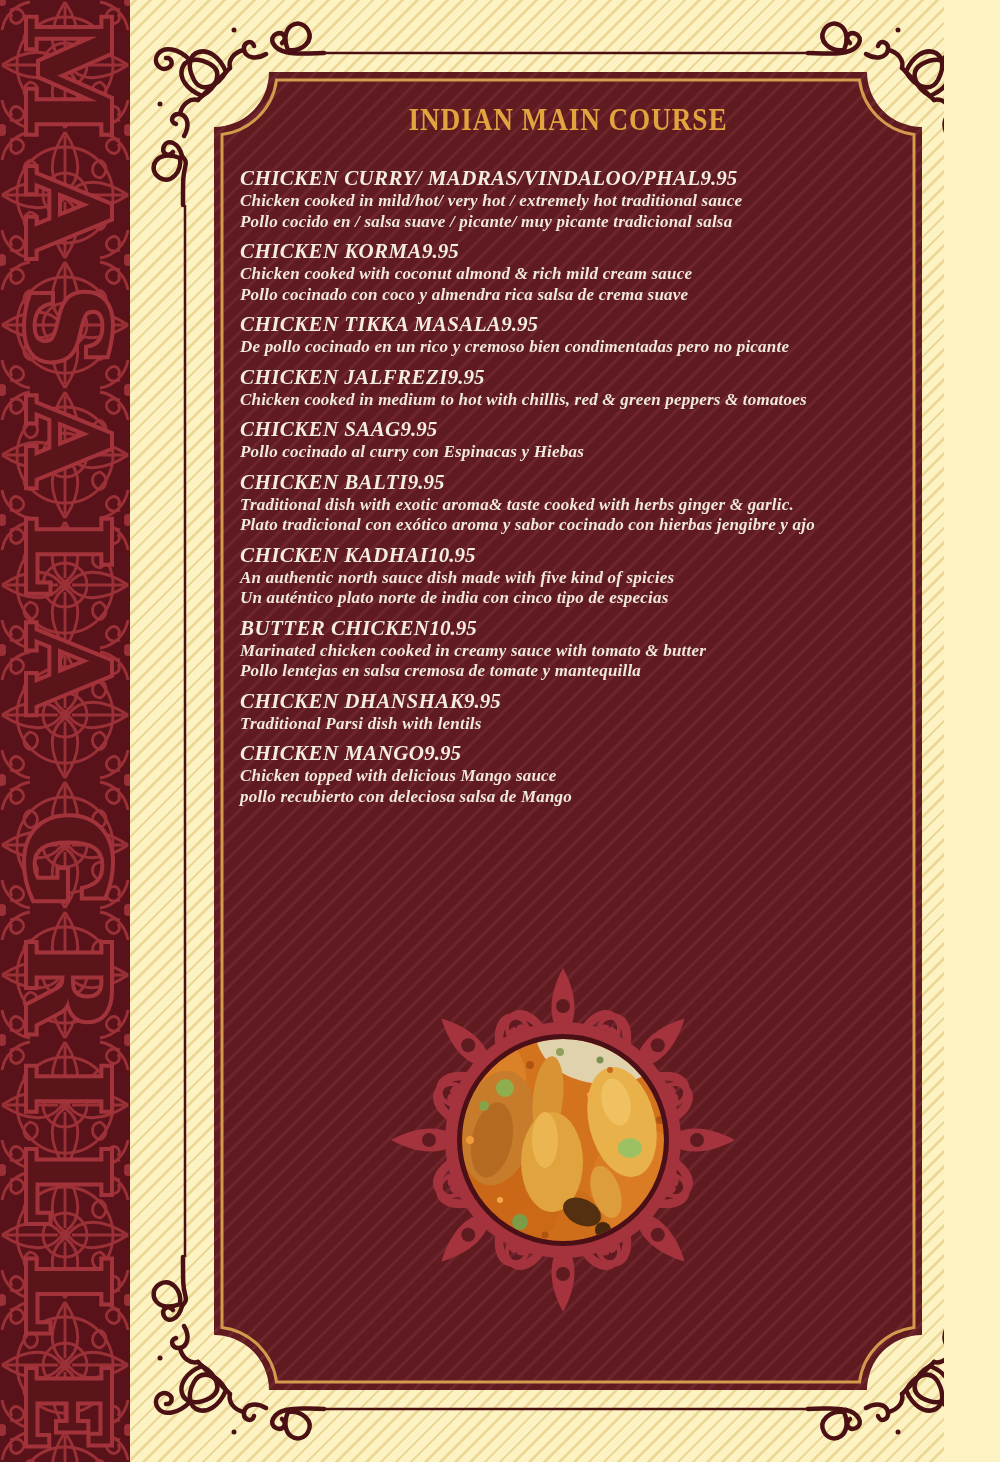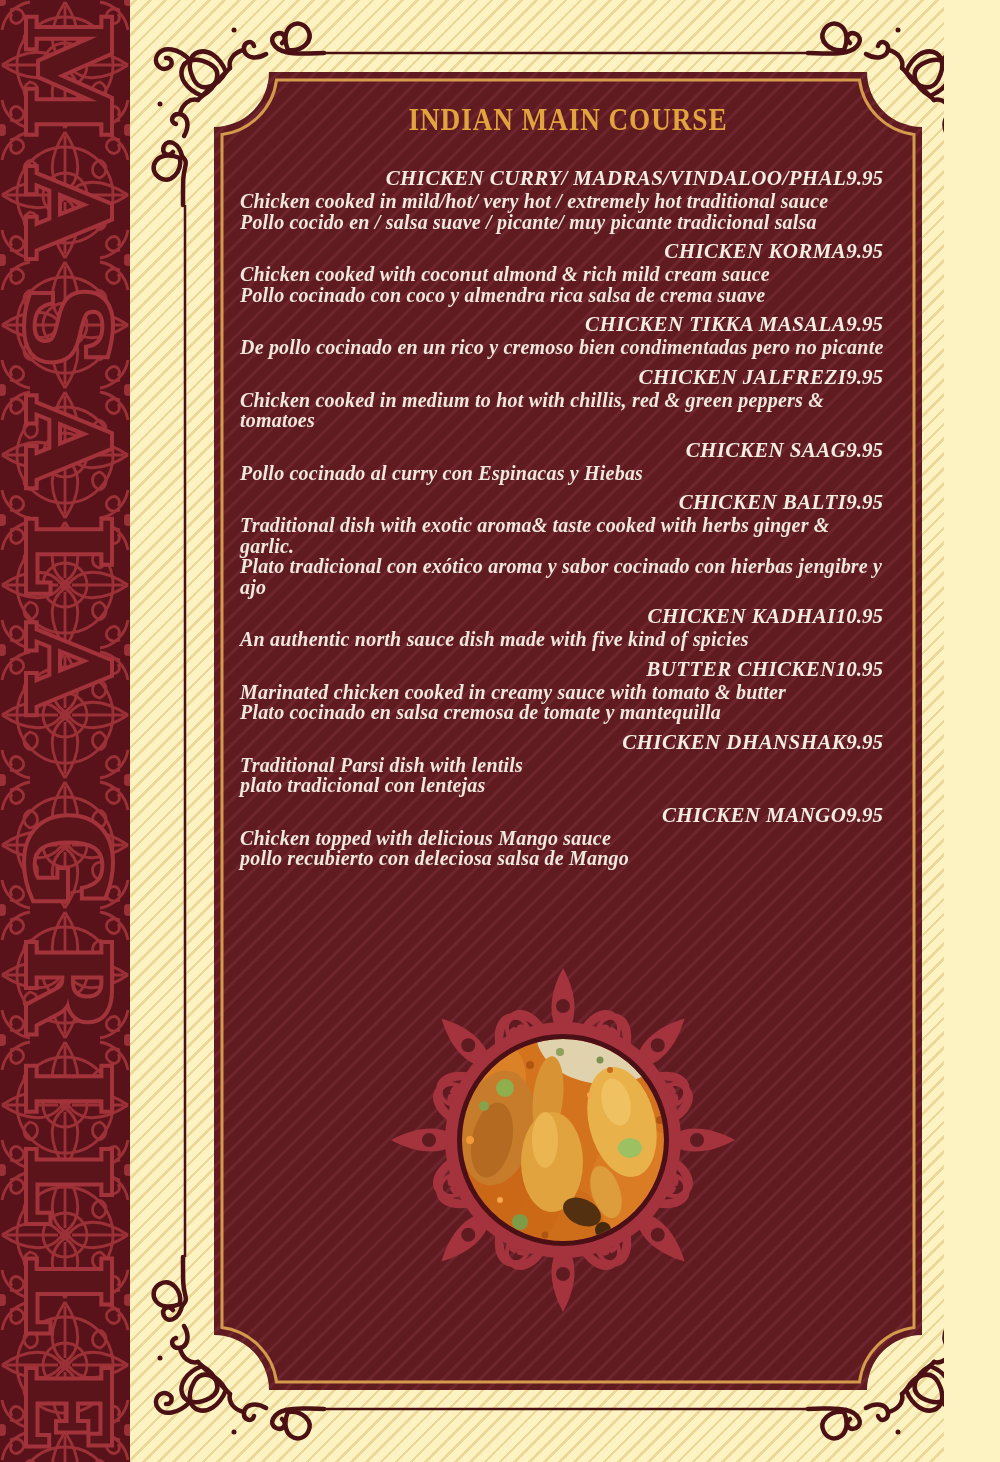--- a/index.html
+++ b/index.html
@@ -12,31 +12,31 @@
   }
   svg.decor{position:absolute;left:0;top:0;}
   .title{
     position:absolute;left:214px;top:102px;width:708px;margin:0;
     text-align:center;color:#e2a43e;font-size:31px;font-weight:bold;
     letter-spacing:1px;transform:scaleX(.88);transform-origin:center;
     font-family:"Liberation Serif","DejaVu Serif",serif;
   }
   .items{position:absolute;left:240px;top:166px;width:645px;}
   .item{margin-bottom:7px;}
-  .irow{display:flex;justify-content:flex-end;align-items:baseline;}
+  .irow{display:flex;justify-content:flex-start;align-items:baseline;}
   .iname{
     font-size:21px;line-height:25px;font-weight:bold;font-style:italic;
     color:#f3ece1;letter-spacing:.4px;
   }
   .iprice{
     font-size:21px;line-height:25px;font-weight:bold;font-style:italic;
     color:#f3ece1;padding-right:2px;
   }
   .idesc{
-    font-size:20px;line-height:20.5px;font-weight:bold;font-style:italic;
+    font-size:17px;line-height:20.5px;font-weight:bold;font-style:italic;
     color:#efe8dc;letter-spacing:.2px;
   }
 </style>
 </head>
 <body>
 
 <div class="stage">
 
   <svg class="decor" width="1000" height="1462" viewBox="0 0 1000 1462">
     <defs>
@@ -250,38 +250,38 @@
       <div class="idesc den">Traditional dish with exotic aroma&amp; taste cooked with herbs ginger &amp; garlic.</div>
       <div class="idesc des">Plato tradicional con exótico aroma y sabor cocinado con hierbas jengibre y ajo</div>
     </div>
 
     <div class="item">
       <div class="irow">
         <span class="iname">CHICKEN KADHAI</span>
         <span class="iprice">10.95</span>
       </div>
       <div class="idesc den">An authentic north sauce dish made with five kind of spicies</div>
+      <div class="idesc des">Un auténtico plato norte de india con cinco tipo de especias</div>
     </div>
 
     <div class="item">
       <div class="irow">
         <span class="iname">BUTTER CHICKEN</span>
         <span class="iprice">10.95</span>
       </div>
       <div class="idesc den">Marinated chicken cooked in creamy sauce with tomato &amp; butter</div>
-      <div class="idesc des">Plato cocinado en salsa cremosa de tomate y mantequilla</div>
+      <div class="idesc des">Pollo lentejas en salsa cremosa de tomate y mantequilla</div>
     </div>
 
     <div class="item">
       <div class="irow">
         <span class="iname">CHICKEN DHANSHAK</span>
         <span class="iprice">9.95</span>
       </div>
       <div class="idesc den">Traditional Parsi dish with lentils</div>
-      <div class="idesc des">plato tradicional con lentejas</div>
     </div>
 
     <div class="item">
       <div class="irow">
         <span class="iname">CHICKEN MANGO</span>
         <span class="iprice">9.95</span>
       </div>
       <div class="idesc den">Chicken topped with delicious Mango sauce</div>
       <div class="idesc des">pollo recubierto con deleciosa salsa de Mango</div>
     </div>

